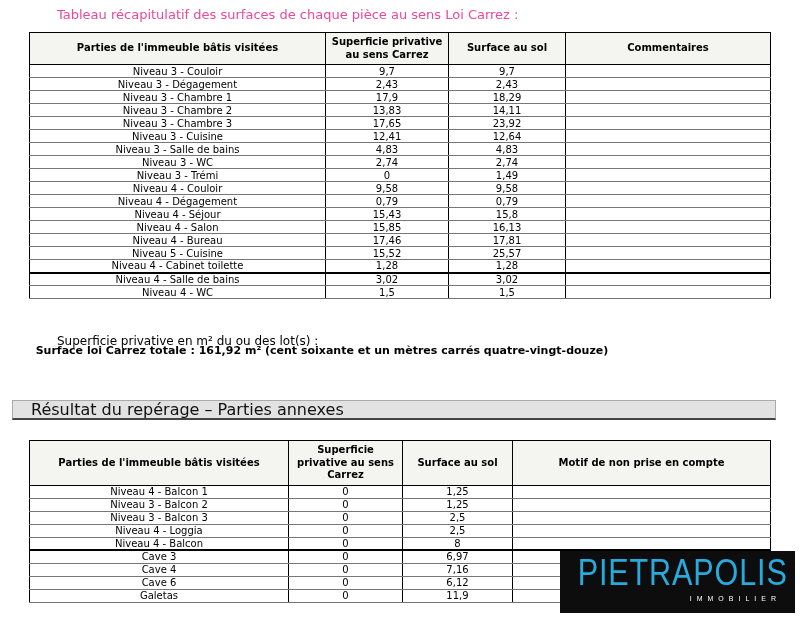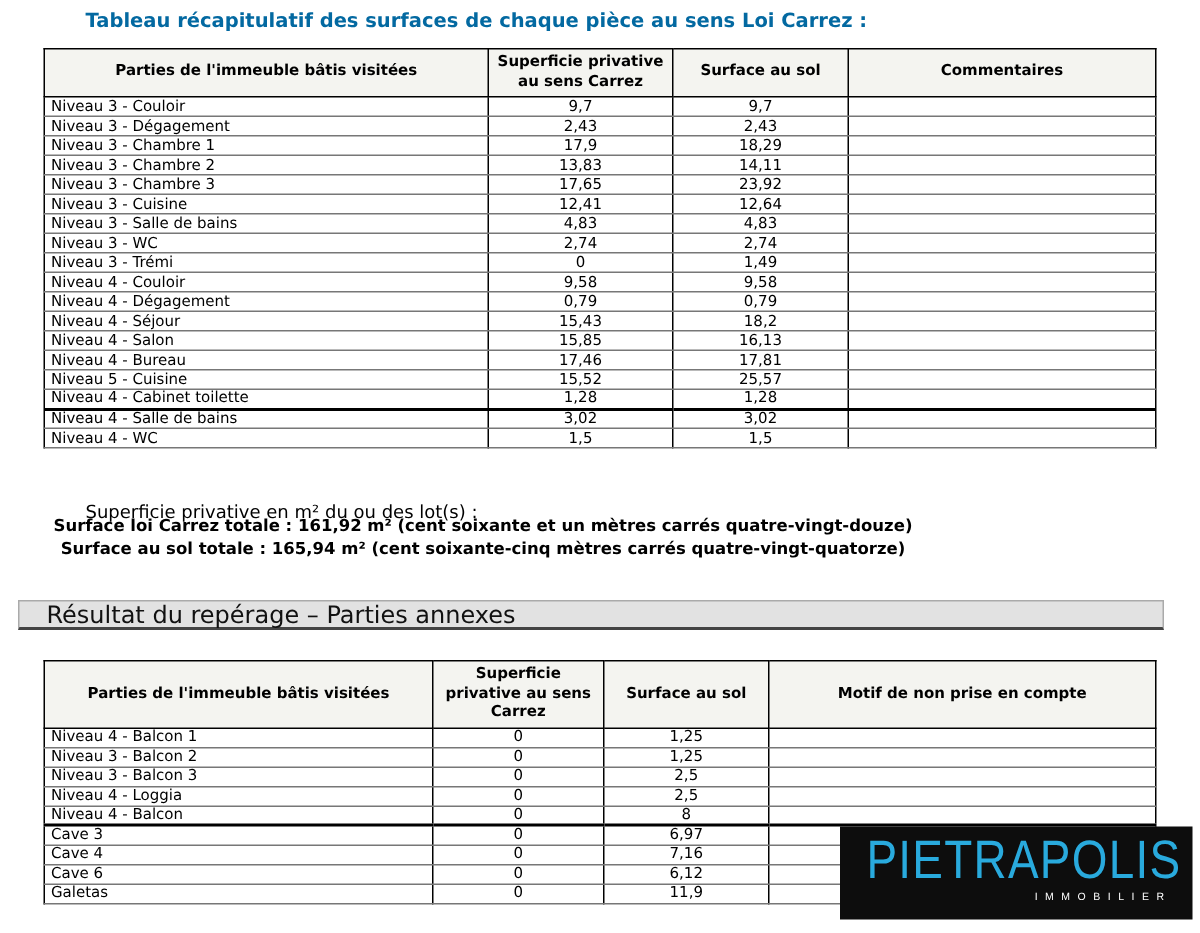--- a/index.html
+++ b/index.html
@@ -2,21 +2,21 @@
 <html><head>
 <meta charset="utf-8">
 <style>
   * { margin: 0; padding: 0; box-sizing: border-box; }
   html, body { background: #ffffff; }
   body { font-family: "DejaVu Sans", "Liberation Sans", sans-serif; color: #000; }
   .page { position: relative; width: 800px; height: 622px; background: #fff; overflow: hidden; }
 
   .doc-title {
     position: absolute; left: 57px; top: 7px;
-    font-size: 13px; color: #0369a1; font-weight: bold;
+    font-size: 13px; color: #ec4899;
   }
 
   table.surf {
     position: absolute; left: 29px; width: 741px;
     border-collapse: collapse; table-layout: fixed;
     border: 1px solid #000;
     background: #fff;
   }
   #carrez-table { top: 32px; }
   #annexes-table { top: 440px; }
@@ -28,21 +28,21 @@
     text-align: center; vertical-align: middle;
     padding: 3px 2px; line-height: 1.25;
   }
   table.surf td {
     border-left: 1px solid #000; border-right: 1px solid #000;
     border-top: 1px solid #777; border-bottom: 1px solid #777;
     font-size: 10px; height: 13px;
     padding: 0 4px; vertical-align: middle;
     text-align: center; background: transparent;
   }
-  table.surf td:first-child { text-align: left; }
+  table.surf td:first-child { text-align: center; }
   
   #carrez-table tbody tr:nth-child(17) td { border-top: 2px solid #000; }
   #annexes-table tbody tr:nth-child(6) td { border-top: 2px solid #000; }
 
   .summary-intro {
     position: absolute; left: 57px; top: 334px;
     font-size: 12px;
   }
   .summary-bold {
     position: absolute; left: 0; width: 644px;
@@ -166,21 +166,21 @@
         </tr>
         <tr>
           <td>Niveau 4 - Dégagement</td>
           <td>0,79</td>
           <td>0,79</td>
           <td></td>
         </tr>
         <tr>
           <td>Niveau 4 - Séjour</td>
           <td>15,43</td>
-          <td>18,2</td>
+          <td>15,8</td>
           <td></td>
         </tr>
         <tr>
           <td>Niveau 4 - Salon</td>
           <td>15,85</td>
           <td>16,13</td>
           <td></td>
         </tr>
         <tr>
           <td>Niveau 4 - Bureau</td>
@@ -210,21 +210,20 @@
           <td>Niveau 4 - WC</td>
           <td>1,5</td>
           <td>1,5</td>
           <td></td>
         </tr>
       </tbody>
   </table>
 
   <div class="summary-intro">Superficie privative en m² du ou des lot(s) :</div>
   <div class="summary-bold" id="total-carrez">Surface loi Carrez totale : 161,92 m² (cent soixante et un mètres carrés quatre-vingt-douze)</div>
-  <div class="summary-bold" id="total-sol">Surface au sol totale : 165,94 m² (cent soixante-cinq mètres carrés quatre-vingt-quatorze)</div>
 
   <div class="section-bar">
     <span>Résultat du repérage – Parties annexes</span>
   </div>
 
   <table class="surf" id="annexes-table">
     <colgroup>
       <col style="width:259px">
         <col style="width:114px">
         <col style="width:110px">

